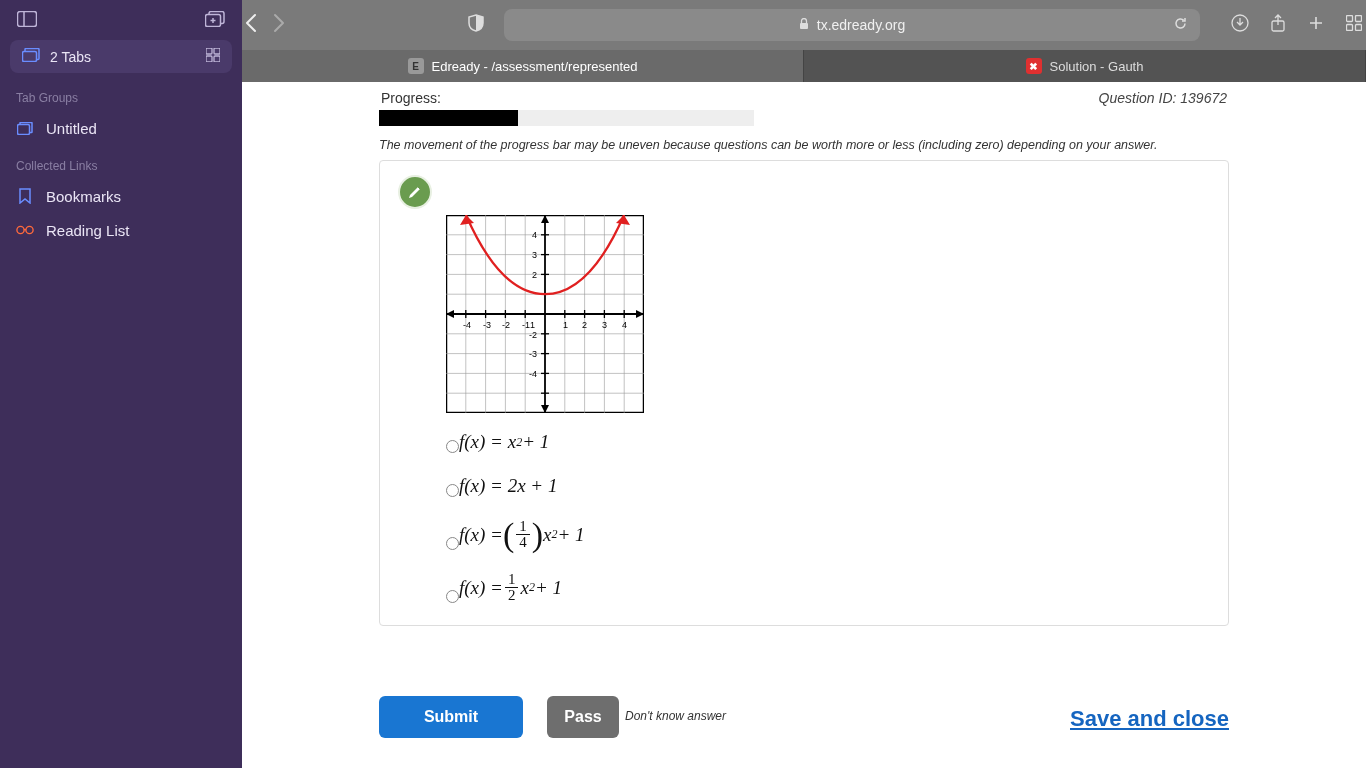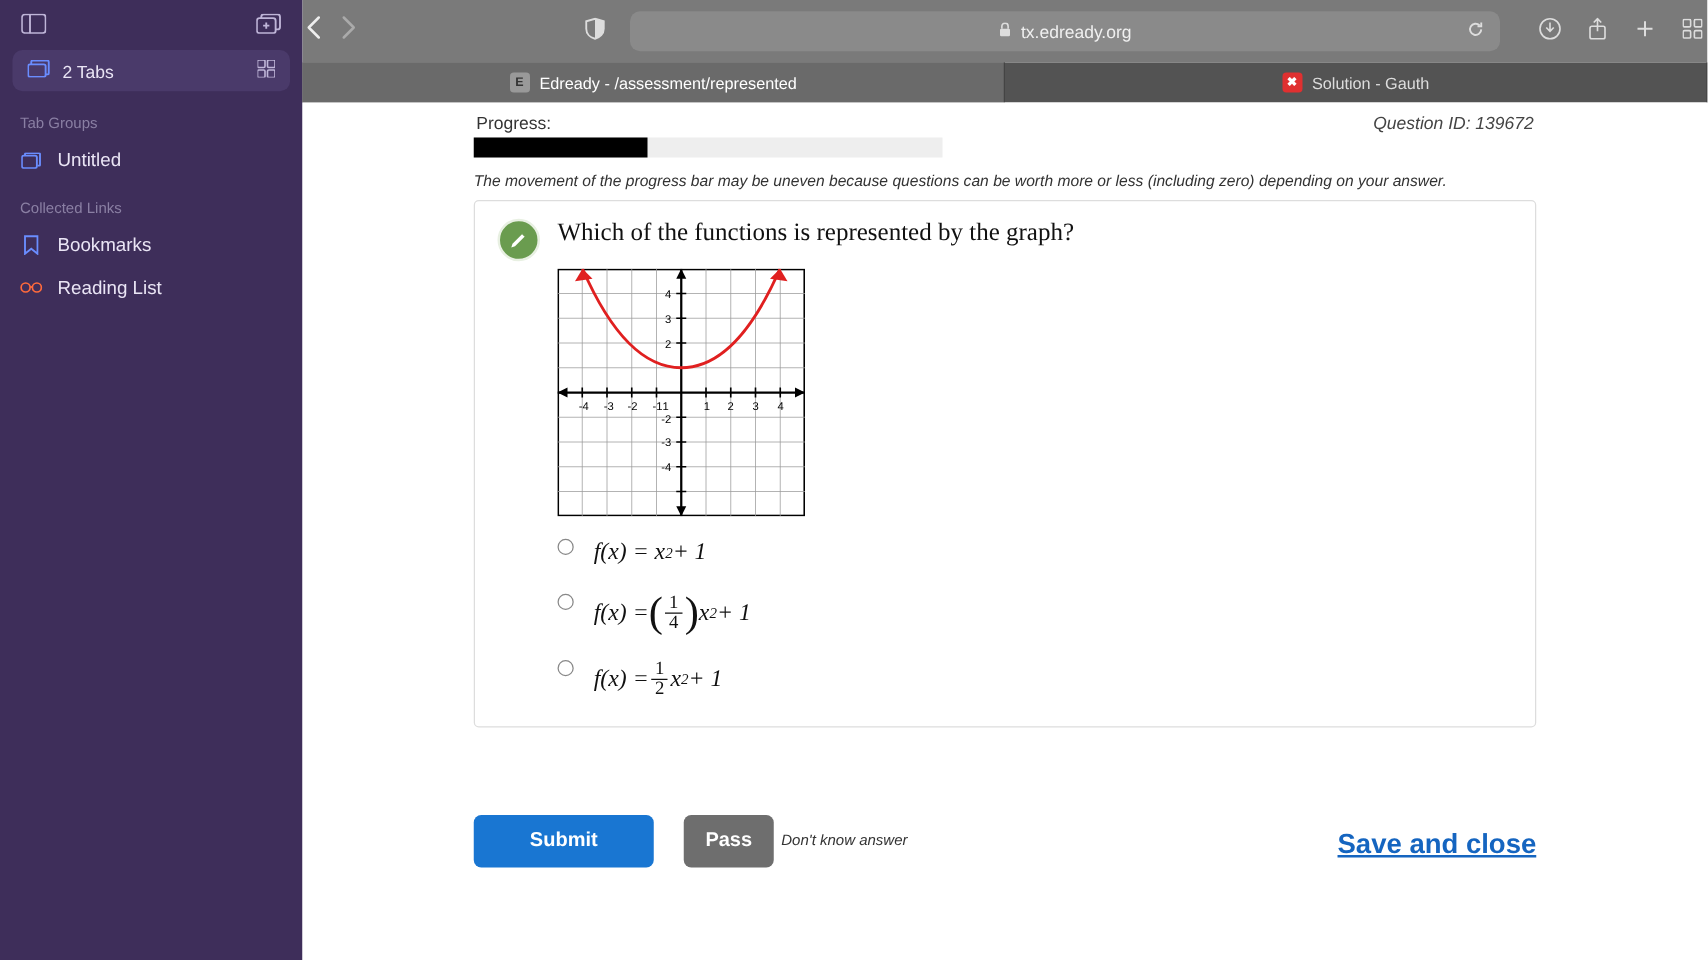--- a/index.html
+++ b/index.html
@@ -46,21 +46,21 @@
 
   .question-box { border: 1px solid #ddd; border-radius: 4px; margin-top: 8px; padding: 14px 18px 22px; }
   .q-head { display: flex; align-items: flex-start; gap: 14px; }
   .pencil-badge { width: 34px; height: 34px; border-radius: 50%; background: #6a9c4f; display: flex; align-items: center; justify-content: center; border: 2px solid #e8f0e2; flex-shrink: 0; }
   .q-text { font-family: Georgia, 'Times New Roman', serif; font-size: 20px; color: #111; }
 
   .graph-holder { margin: 6px 0 0 48px; }
   .graph-holder svg { display: block; }
 
   .options { margin: 18px 0 0 48px; display: flex; flex-direction: column; gap: 22px; }
-  .opt { display: flex; align-items: flex-start; gap: 16px; }
+  .opt { display: flex; align-items: flex-end; }
   .radio { width: 13px; height: 13px; border: 1.5px solid #888; border-radius: 50%; flex-shrink: 0; }
   .formula { font-family: Georgia, 'Times New Roman', serif; font-size: 19px; font-style: italic; color: #111; display: flex; align-items: center; }
   .formula sup { font-size: 12px; vertical-align: super; }
   .frac { display: inline-flex; flex-direction: column; align-items: center; font-size: 15px; line-height: 1; vertical-align: middle; margin: 0 2px; font-style: normal; }
   .frac .num { border-bottom: 1px solid #111; padding: 0 3px; }
   .frac .den { padding: 0 3px; }
   .paren { font-size: 34px; font-style: normal; line-height: 0.8; }
 
   .footer { width: 850px; margin: 70px auto 0; display: flex; align-items: flex-start; gap: 24px; }
   .btn { border: none; border-radius: 6px; padding: 12px 0; font-size: 16px; font-weight: 600; color: #fff; cursor: pointer; text-align: center; }
@@ -229,21 +229,20 @@
       <div class="progress-note">The movement of the progress bar may be uneven because questions can be worth more or less (including zero) depending on your answer.</div>
 
       <div class="question-box">
         <div class="q-head">
           <div class="pencil-badge">
             <svg width="16" height="16" viewBox="0 0 16 16">
                 <path d="M2 14 l1 -3 l8 -8 l2 2 l-8 8 Z" fill="#fff"></path>
                 <path d="M11 3 l2 2" stroke="#6a9c4f" stroke-width="1"></path>
               </svg>
           </div>
-          <div class="q-text">Which of the functions is represented by the graph?</div>
         </div>
 
         <div class="graph-holder">
           <svg width="198" height="198" viewBox="0 0 198 198">
             <rect x="0.5" y="0.5" width="197" height="197" fill="#fff" stroke="#000" stroke-width="1.5"></rect>
 
             <g stroke="#999" stroke-width="0.6">
               <line x1="19.8" y1="0" x2="19.8" y2="198"></line>
                 <line x1="39.6" y1="0" x2="39.6" y2="198"></line>
                 <line x1="59.4" y1="0" x2="59.4" y2="198"></line>
@@ -319,20 +318,24 @@
           <div class="opt">
             <span class="radio"></span>
             <span class="formula">
                 <span>f(x) = x</span>
                 <sup>2</sup>
                 <span> + 1</span>
               </span>
           </div>
           <div class="opt">
             <span class="radio"></span>
+            <span class="formula">f(x) = 2x + 1</span>
+          </div>
+          <div class="opt">
+            <span class="radio"></span>
             <span class="formula">
               <span>f(x) = </span>
               <span class="paren">(</span>
               <span class="frac">
                   <span class="num">1</span>
                   <span class="den">4</span>
                 </span>
               <span class="paren">)</span>
               <span>x</span>
                 <sup>2</sup>

